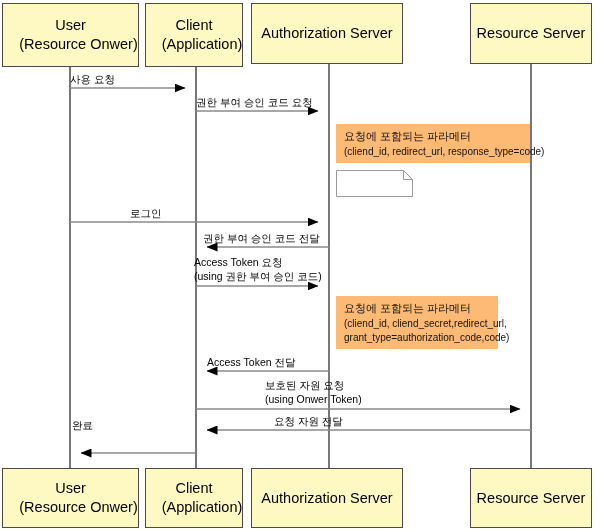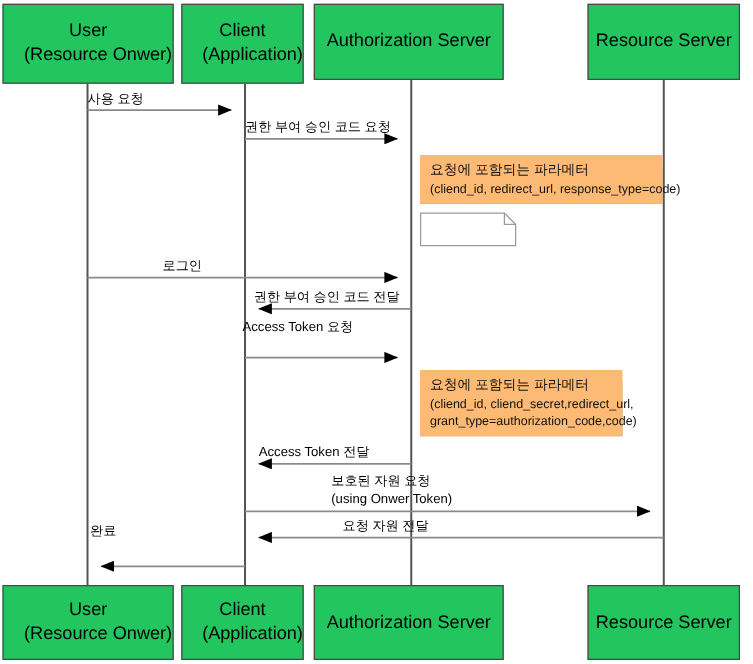--- a/index.html
+++ b/index.html
@@ -20,21 +20,21 @@
   }
   #seq-svg {
     position: absolute;
     left: 0;
     top: 0;
   }
   .actor-box {
     position: absolute;
     box-sizing: border-box;
     border: 1px solid #4a4a4a;
-    background: #22c55e;
+    background: #fef9c3;
     display: flex;
     flex-direction: column;
     align-items: center;
     justify-content: center;
     line-height: 1.28;
     font-size: 14.5px;
     color: #000;
     text-align: center;
     z-index: 5;
   }
@@ -185,20 +185,21 @@
   <div class="msg-label" style="left:130px; top:207px; width:126px;">
     <span>로그인</span>
   </div>
 
   <div class="msg-label" style="left:203px; top:232px; width:126px;">
     <span>권한 부여 승인 코드 전달</span>
   </div>
 
   <div class="msg-label" style="left:194px; top:256px; width:135px;">
     <span>Access Token 요청</span>
+    <span class="lbl2">(using 권한 부여 승인 코드)</span>
   </div>
 
   <div class="msg-label" style="left:207px; top:356px; width:122px;">
     <span>Access Token 전달</span>
   </div>
 
   <div class="msg-label" style="left:265px; top:379px; width:135px;">
     <span>보호된 자원 요청</span>
     <span class="lbl2">(using Onwer Token)</span>
   </div>

